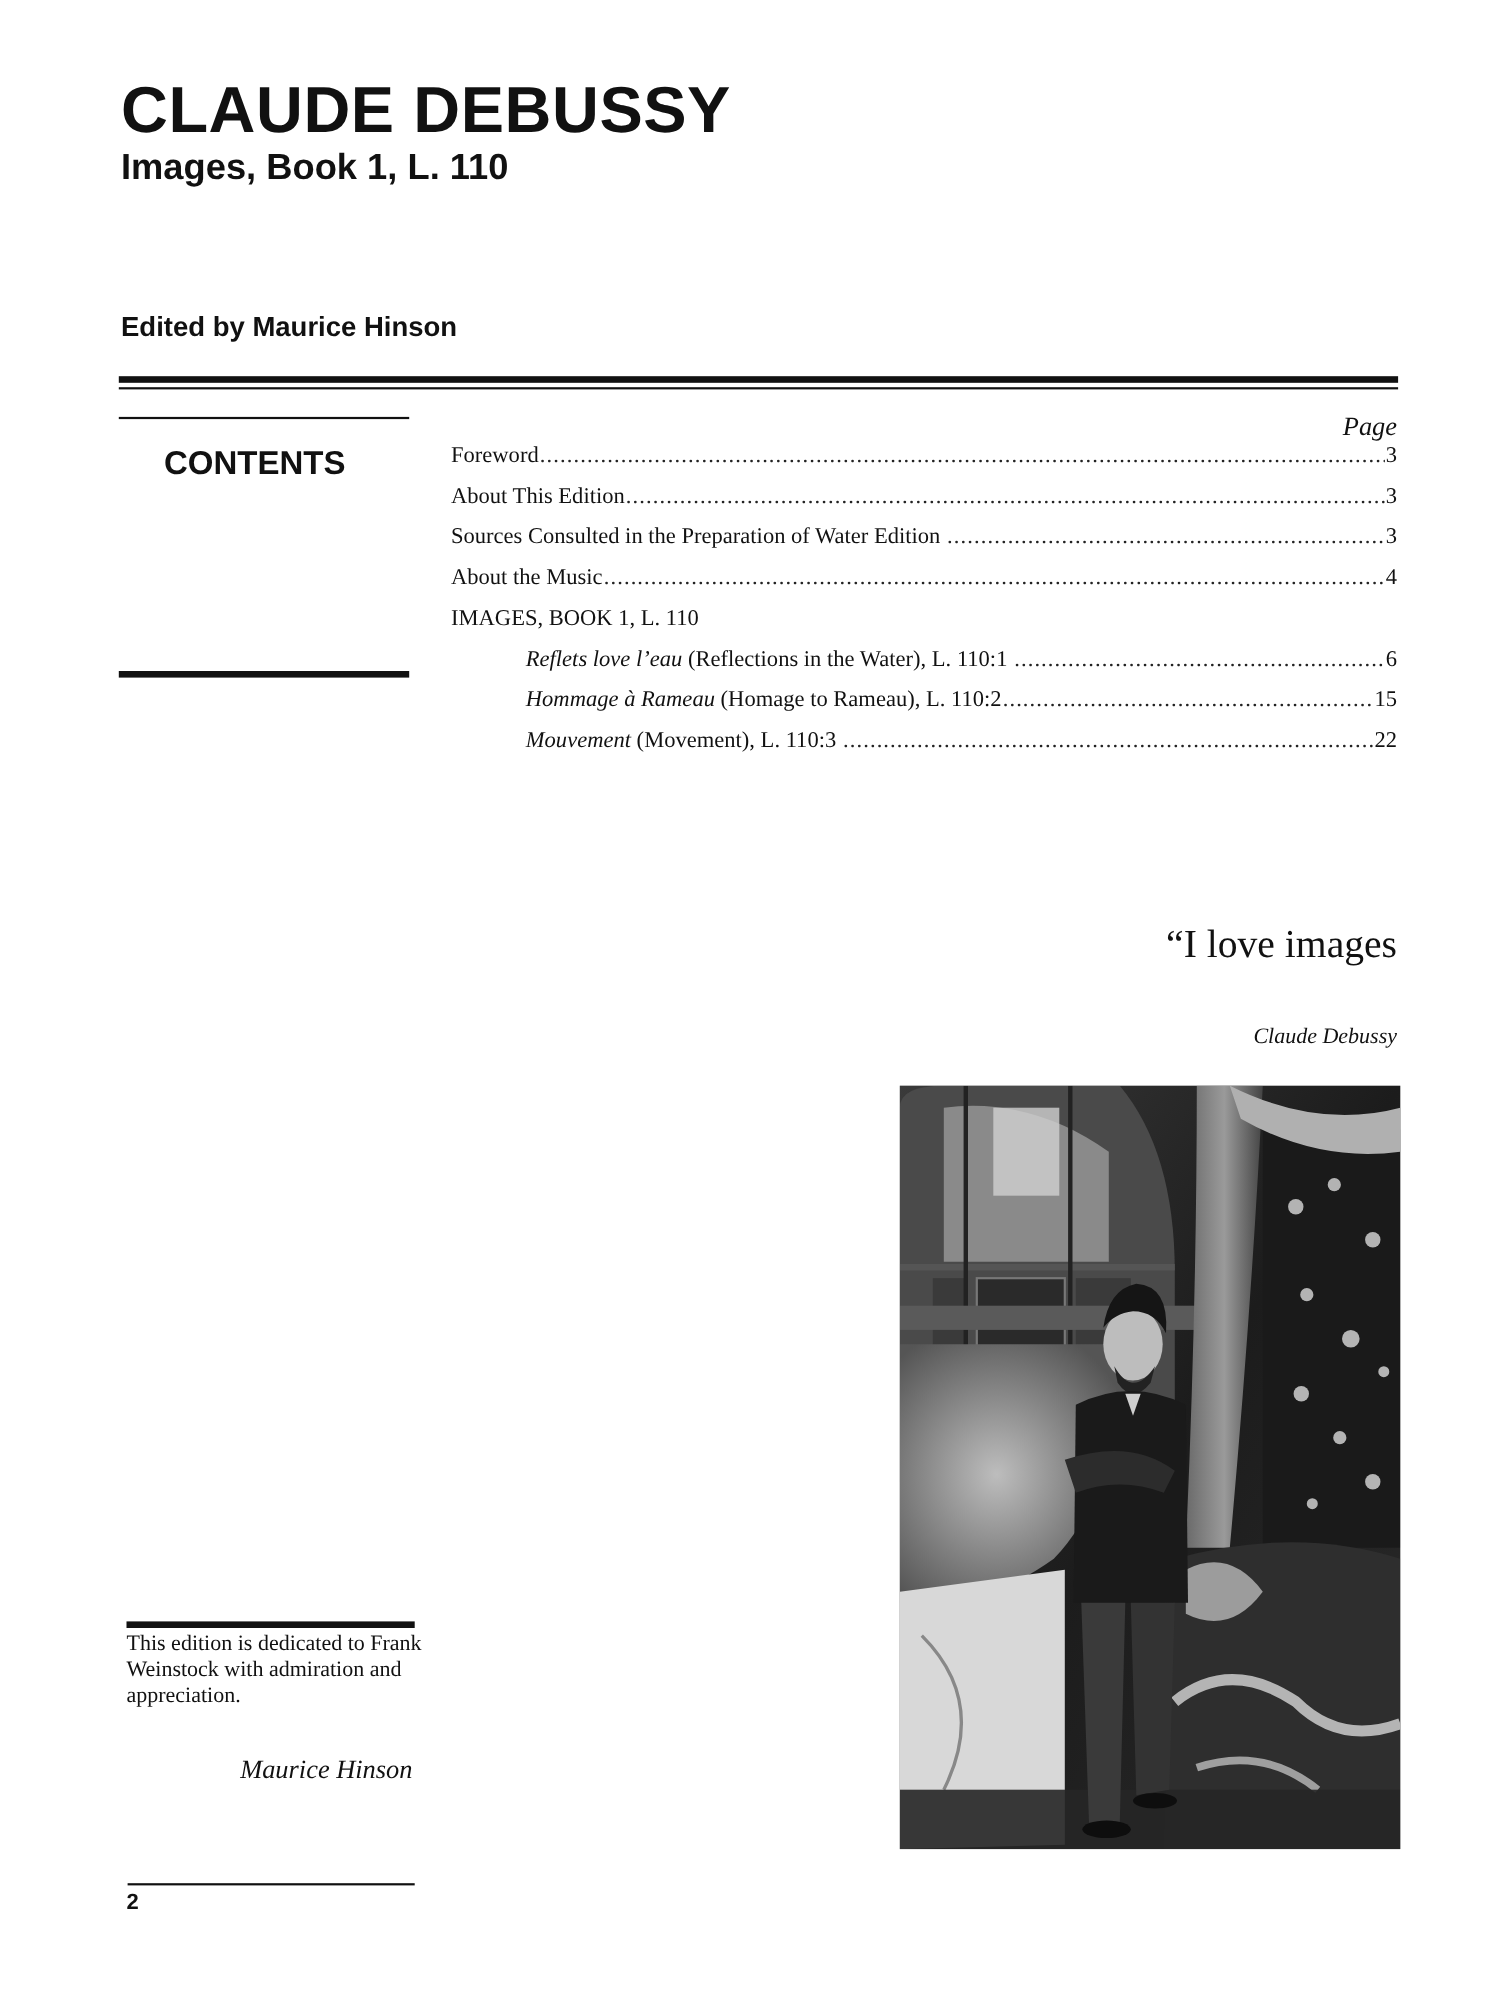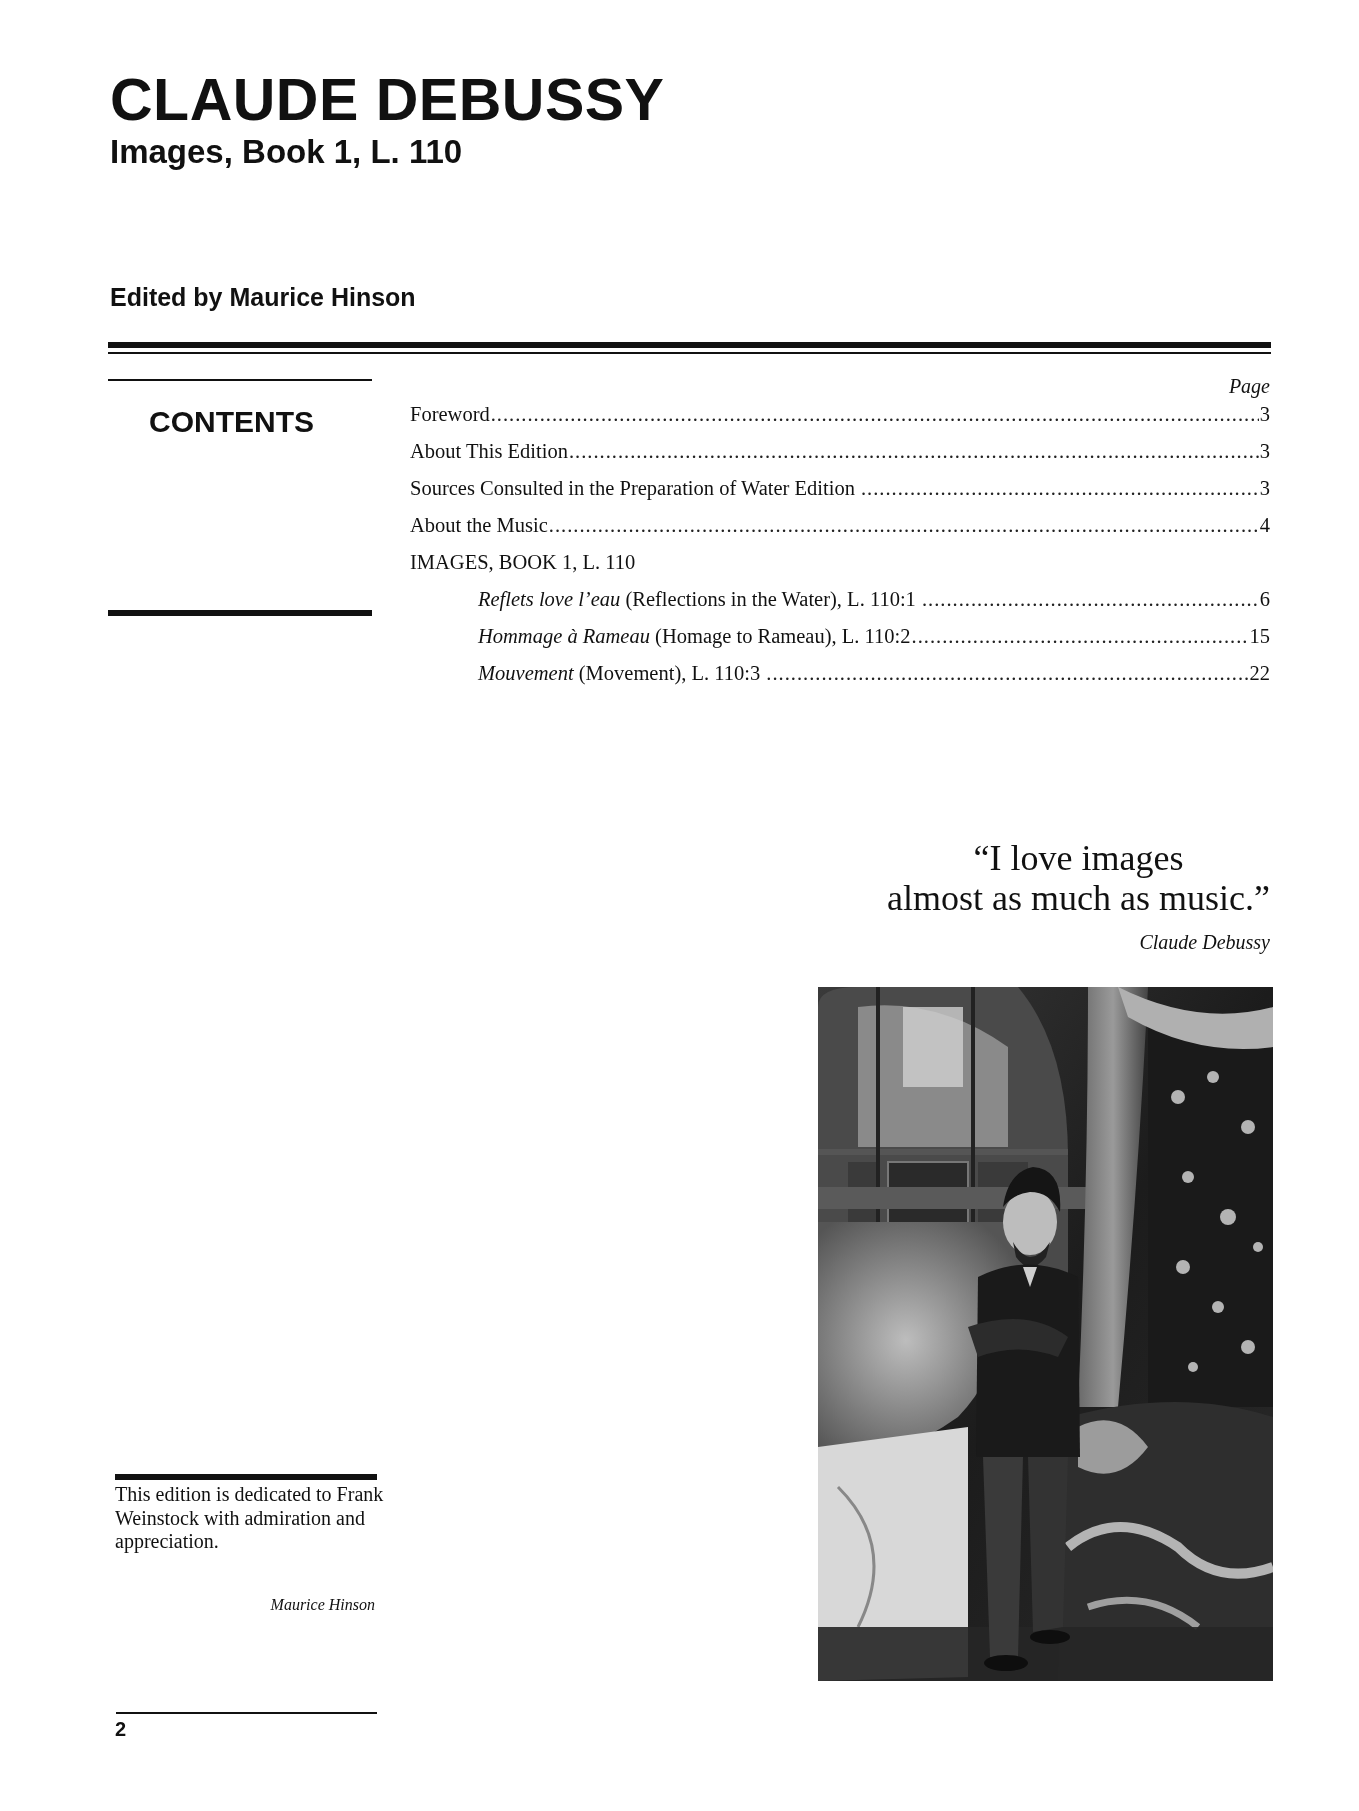--- a/index.html
+++ b/index.html
@@ -13,39 +13,39 @@
     .editor { left: 110px; top: 285px; font-size: 25px; font-weight: bold; line-height: 1; white-space: nowrap; }
 
     .rule { background: #111; }
     .rule-thick { left: 108px; top: 342px; width: 1163px; height: 6px; }
     .rule-thin { left: 108px; top: 352px; width: 1163px; height: 2px; }
     .rule-left-top { left: 108px; top: 379px; width: 264px; height: 2px; }
     .rule-left-bottom { left: 108px; top: 610px; width: 264px; height: 6px; }
 
     .contents-heading { left: 109px; top: 407px; font-size: 30px; font-weight: bold; line-height: 1; margin-left: 40px; }
 
-    .page-label { right: 89px; top: 376px; font-size: 20px; font-style: italic; line-height: 1; }
+    .page-label { right: 89px; top: 376px; font-size: 24px; font-style: italic; line-height: 1; }
 
     .toc { left: 410px; top: 401px; width: 860px; }
     .toc-row { display: flex; align-items: flex-start; height: 37px; font-size: 20.5px; line-height: 26px; white-space: nowrap; }
     .toc-row.sub { padding-left: 68px; }
     .toc-label { flex: 0 0 auto; }
     .toc-label i { font-style: italic; }
     .toc-leader { flex: 1 1 auto; overflow: hidden; margin: 0 1px; letter-spacing: 1px; color: #222; }
     .toc-leader::before { content: "................................................................................................................................................................................................................................................"; }
     .toc-page { flex: 0 0 auto; text-align: right; }
 
     .quote { right: 89px; top: 838px; text-align: center; font-size: 36px; line-height: 40px; white-space: nowrap; }
     .quote-attrib { right: 89px; top: 932px; font-size: 20px; font-style: italic; line-height: 1; white-space: nowrap; }
 
     .photo { left: 818px; top: 987px; width: 455px; height: 694px; background: #2a2a2a; overflow: hidden; }
 
     .dedication-rule { left: 115px; top: 1474px; width: 262px; height: 6px; }
     .dedication { left: 115px; top: 1483px; width: 270px; font-size: 20px; line-height: 23.5px; }
-    .dedication-sign { right: 984px; top: 1597px; font-size: 16px; font-style: italic; line-height: 1; white-space: nowrap; }
+    .dedication-sign { right: 984px; top: 1597px; font-size: 24px; font-style: italic; line-height: 1; white-space: nowrap; }
 
     .footer-rule { left: 116px; top: 1712px; width: 261px; height: 2px; }
     .page-number { left: 115px; top: 1719px; font-size: 20px; font-weight: bold; line-height: 1; }
   </style>
 </head>
 <body>
 
 <div class="abs sans title">CLAUDE DEBUSSY</div>
 <div class="abs sans subtitle">Images, Book 1, L. 110</div>
 <div class="abs sans editor">Edited by Maurice Hinson</div>
@@ -94,21 +94,20 @@
   </div>
   <div class="toc-row sub">
     <span class="toc-label"><i>Mouvement</i><span style="white-space:pre"> (Movement), L. 110:3 </span></span>
     <span class="toc-leader"></span>
     <span class="toc-page">22</span>
   </div>
 </div>
 
 <div class="abs serif quote">
   <div>“I love images</div>
-  <div>almost as much as music.”</div>
 </div>
 <div class="abs serif quote-attrib">Claude Debussy</div>
 
 <div class="abs photo" title="Black-and-white photograph of Claude Debussy standing with arms crossed beside a window and draped fabrics">
   <svg width="455" height="694" viewBox="0 0 455 694" xmlns="http://www.w3.org/2000/svg">
     <defs>
       <linearGradient id="bg" x1="0" y1="0" x2="1" y2="1">
         <stop offset="0" stop-color="#3a3a3a"></stop>
         <stop offset="0.5" stop-color="#1c1c1c"></stop>
         <stop offset="1" stop-color="#2b2b2b"></stop>

